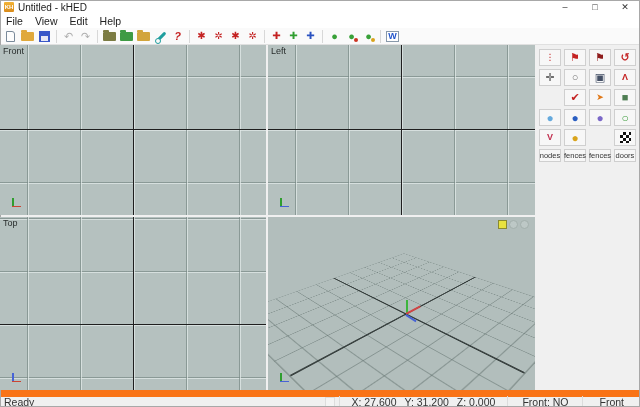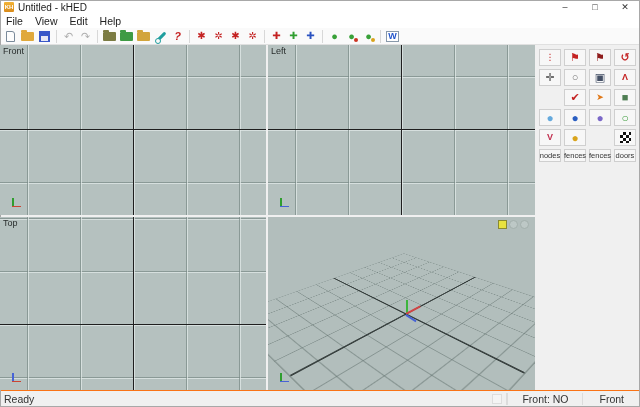--- a/index.html
+++ b/index.html
@@ -108,21 +108,21 @@
   .c-purple { color:#7b68c8; } .c-green2 { color:#3f9e3f; font-weight:bold; }
   .c-magenta { color:#c23050; font-weight:bold; } .c-gold { color:#d9a41c; }
   .bold { font-weight:bold; }
   .fs9 { font-size:9px; } .fs11 { font-size:11px; } .fs12 { font-size:12px; }
   .i-checker { width:11px; height:11px;
       background-image:linear-gradient(45deg,#111 25%,transparent 25%,transparent 75%,#111 75%),
                        linear-gradient(45deg,#111 25%,#fff 25%,#fff 75%,#111 75%);
       background-size:6px 6px; background-position:0 0,3px 3px; }
 
   
-  .statusbar { height:17px; background:#f0f0f0; border-top:1px solid #f97316;
+  .statusbar { height:17px; background:#f0f0f0; border-top:7px solid #f97316;
       display:flex; align-items:center; font-size:10.5px; color:#333; }
   .st-ready { padding-left:4px; flex:1; }
   .st-grip { width:10px; height:10px; border:1px solid #ddd; background:#f4f4f4; margin-right:4px; }
   .st-sep { width:1px; height:12px; background:#dcdcdc; }
   .st-coords { display:flex; gap:8px; padding:0 12px; }
   .st-snap { padding:0 14px; }
   .st-view { padding:0 16px; }
 </style>
 </head>
 <body>
@@ -344,17 +344,22 @@
       <div class="sbtn s-txt">fences</div>
       <div class="sbtn s-txt">doors</div>
     </div>
   </div>
 </div>
 
 <div class="statusbar">
   <div class="st-ready">Ready</div>
   <div class="st-grip"></div>
   <div class="st-sep"></div>
+  <div class="st-coords">
+    <span>X: 27.600</span>
+    <span>Y: 31.200</span>
+    <span>Z: 0.000</span>
+  </div>
   <div class="st-sep"></div>
   <div class="st-snap">Front: NO</div>
   <div class="st-sep"></div>
   <div class="st-view">Front</div>
 </div>
 
 </body></html>

